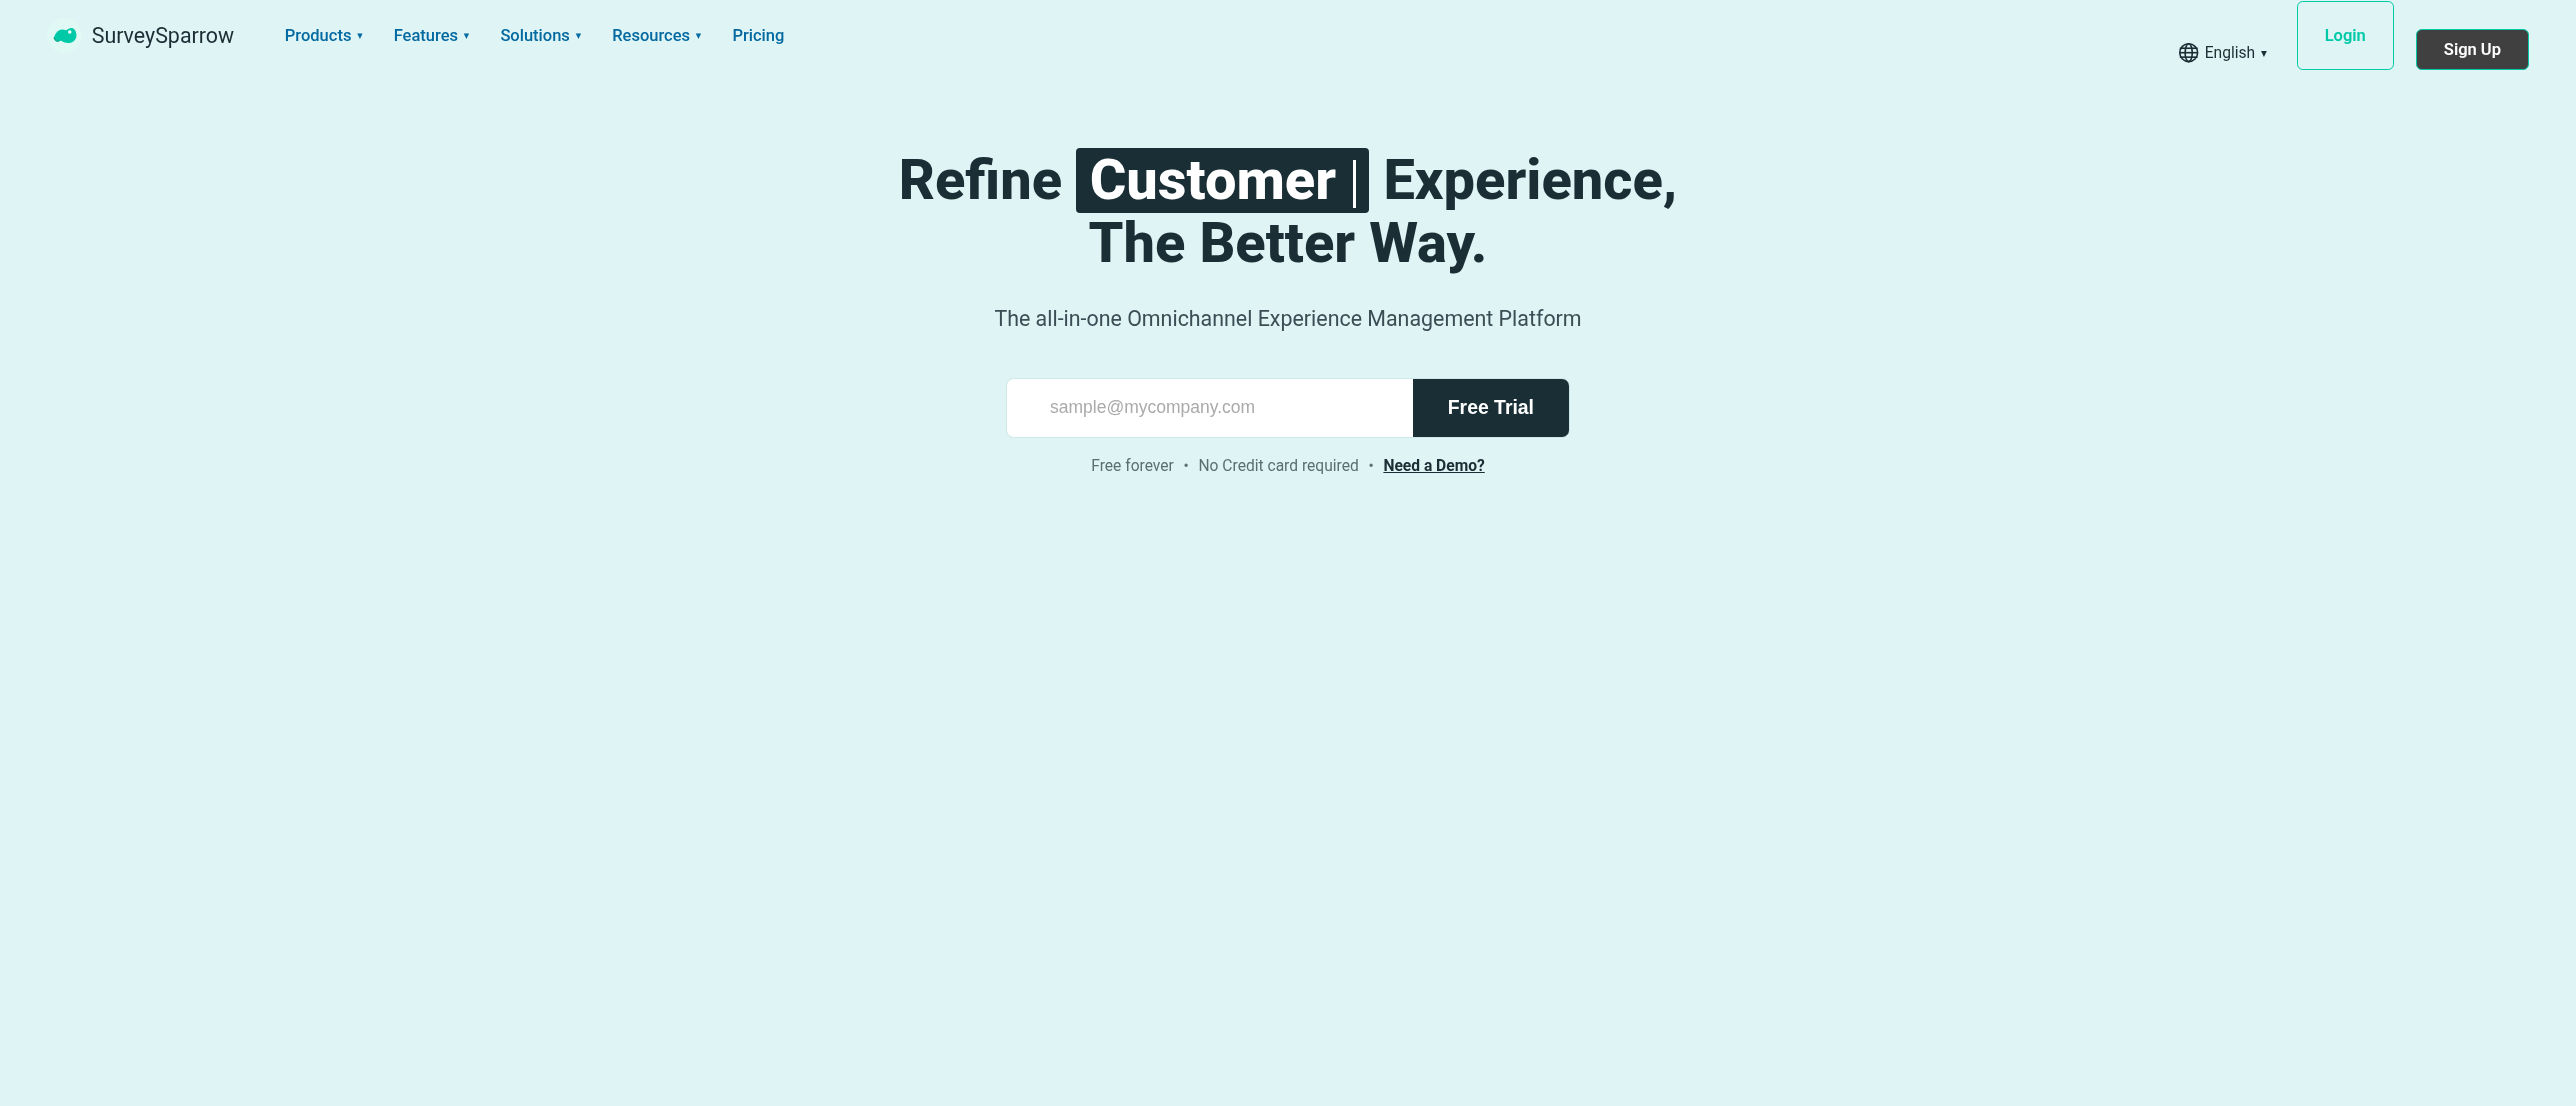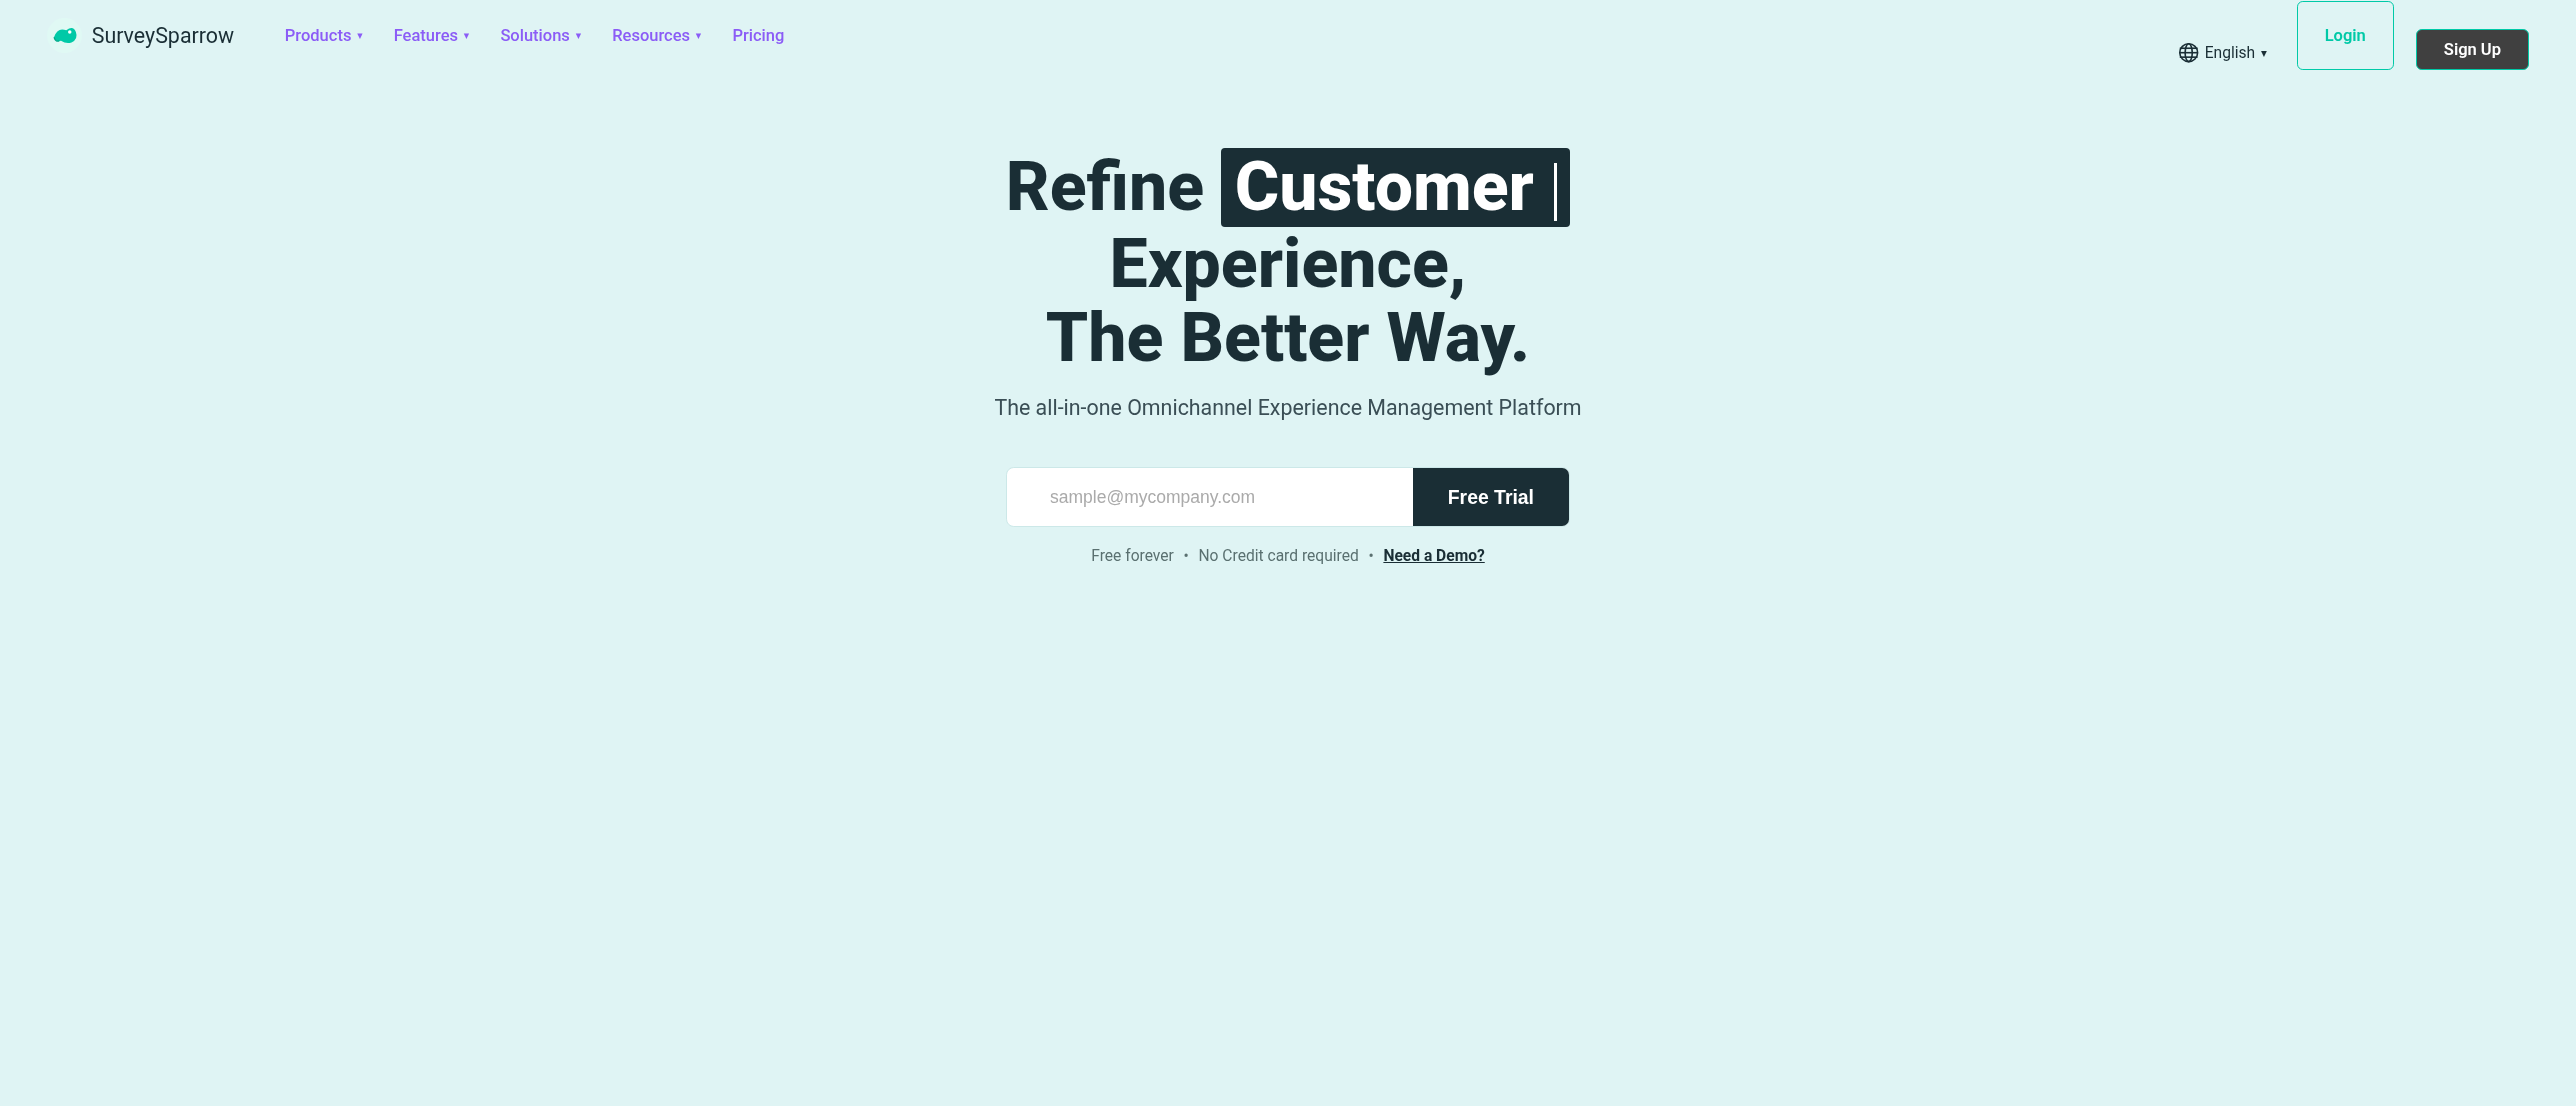--- a/index.html
+++ b/index.html
@@ -57,21 +57,21 @@
       gap: 7.8px;
       list-style: none;
     }
 
     .nav-links li a {
       display: flex;
       align-items: center;
       gap: 3.9px;
       font-size: 16.5px;
       font-weight: 500;
-      color: #8b5cf6;
+      color: #0369a1;
       text-decoration: none;
       padding: 7.8px 11.7px;
       border-radius: 5.8px;
       transition: background 0.2s;
     }
 
     .chevron-down {
       font-size: 10.7px;
       margin-left: 1.9px;
     }
@@ -129,26 +129,26 @@
     .hero {
       display: flex;
       flex-direction: column;
       align-items: center;
       justify-content: center;
       text-align: center;
       padding: 78px 39px 58px;
     }
 
     .hero-title {
-      font-size: 68px;
+      font-size: 56px;
       font-weight: 800;
       color: #1a2e35;
       line-height: 1.1;
       max-width: 875px;
-      margin-bottom: 19px;
+      margin-bottom: 31px;
     }
 
     .hero-title .highlight {
       background-color: #1a2e35;
       color: #ffffff;
       padding: 1.9px 13.6px;
       border-radius: 3.9px;
       position: relative;
       display: inline-block;
     }

